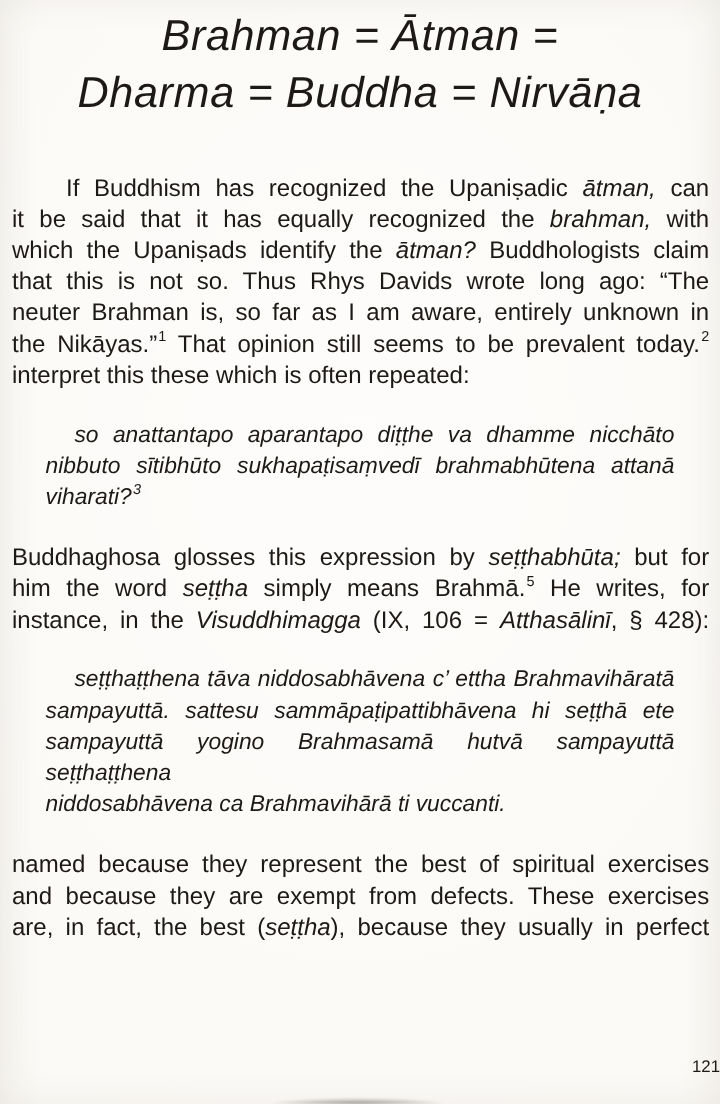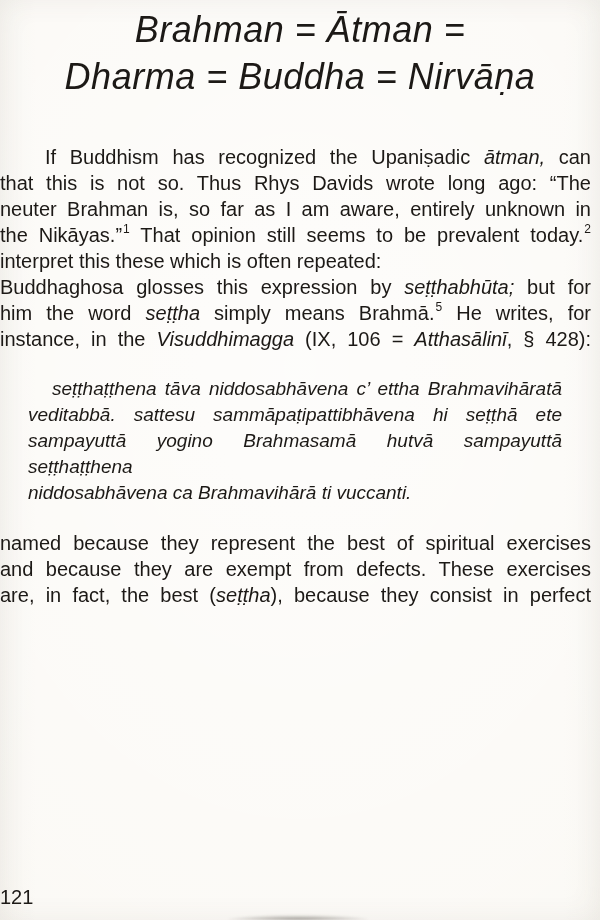--- a/index.html
+++ b/index.html
@@ -18,21 +18,21 @@
   .title{
     margin-top:6px;
     text-align:center;
     font-style:italic;
     font-size:36px;
     line-height:47px;
     letter-spacing:0.5px;
   }
   .body{
     margin-top:44px;
-    padding:0 9px 0 0;
+    padding:0 9px 0 10px;
     font-size:20px;
     line-height:26px;
   }
   .block{margin:0;}
   .block.quote{
     margin:24px 29px 24px 28px;
     font-style:italic;
     font-size:19px;
   }
   .line{
@@ -51,23 +51,23 @@
     font-size:12px;
     line-height:0;
     position:relative;
     top:-1px;
     vertical-align:super;
     margin-left:1px;
   }
   .footer{
     position:absolute;
     left:0;right:0;
-    bottom:11px;
-    text-align:left;
-    font-size:20px;
+    bottom:24px;
+    text-align:right;
+    font-size:14px;
   }
   .bottom-smudge{
     position:absolute;
     left:228px;
     bottom:0;
     width:140px;
     height:5px;
     background:radial-gradient(ellipse at 50% 100%, rgba(75,70,62,0.55), rgba(75,70,62,0) 75%);
     filter:blur(1px);
     pointer-events:none;
@@ -79,42 +79,49 @@
 <div class="page" style="color: rgb(28, 25, 22);">
 
   <div class="title">
     <div>Brahman = Ātman =</div>
     <div>Dharma = Buddha = Nirvāṇa</div>
   </div>
 
   <div class="body">
       <div class="block paragraph">
         <div class="line indent"><span>If Buddhism has recognized the Upaniṣadic </span><span class="it">ātman,</span><span> can</span></div>
+        <div class="line"><span>it be said that it has equally recognized the </span><span class="it">brahman,</span><span> with</span></div>
+        <div class="line"><span>which the Upaniṣads identify the </span><span class="it">ātman?</span><span> Buddhologists claim</span></div>
         <div class="line"><span>that this is not so. Thus Rhys Davids wrote long ago: “The</span></div>
         <div class="line"><span>neuter Brahman is, so far as I am aware, entirely unknown in</span></div>
         <div class="line"><span>the Nikāyas.”</span><sup>1</sup><span> That opinion still seems to be prevalent today.</span><sup>2</sup></div>
       </div>
       <div class="block paragraph">
         <div class="line no-just"><span>interpret this these which is often repeated:</span></div>
+      </div>
+      <div class="block quote">
+        <div class="line indent"><span class="it">so anattantapo aparantapo diṭṭhe va dhamme nicchāto</span></div>
+        <div class="line"><span class="it">nibbuto sītibhūto sukhapaṭisaṃvedī brahmabhūtena attanā</span></div>
+        <div class="line no-just"><span class="it">viharati?</span><sup>3</sup></div>
       </div>
       <div class="block paragraph">
         <div class="line"><span>Buddhaghosa glosses this expression by </span><span class="it">seṭṭhabhūta;</span><span> but for</span></div>
         <div class="line"><span>him the word </span><span class="it">seṭṭha</span><span> simply means Brahmā.</span><sup>5</sup><span> He writes, for</span></div>
         <div class="line"><span>instance, in the </span><span class="it">Visuddhimagga</span><span> (IX, 106 = </span><span class="it">Atthasālinī</span><span>, § 428):</span></div>
       </div>
       <div class="block quote">
         <div class="line indent"><span class="it">seṭṭhaṭṭhena tāva niddosabhāvena c’ ettha Brahmavihāratā</span></div>
-        <div class="line"><span class="it">veditabbā. sattesu sammāpaṭipattibhāvena hi seṭṭhā ete</span></div>
+        <div class="line"><span class="it">sampayuttā. sattesu sammāpaṭipattibhāvena hi seṭṭhā ete</span></div>
         <div class="line"><span class="it">sampayuttā yogino Brahmasamā hutvā sampayuttā seṭṭhaṭṭhena</span></div>
         <div class="line no-just"><span class="it">niddosabhāvena ca Brahmavihārā ti vuccanti.</span></div>
       </div>
       <div class="block paragraph">
         <div class="line"><span>named because they represent the best of spiritual exercises</span></div>
         <div class="line"><span>and because they are exempt from defects. These exercises</span></div>
-        <div class="line"><span>are, in fact, the best (</span><span class="it">seṭṭha</span><span>), because they consist in perfect</span></div>
+        <div class="line"><span>are, in fact, the best (</span><span class="it">seṭṭha</span><span>), because they usually in perfect</span></div>
       </div>
     </div>
 
   <div class="footer">121</div>
 
   <div class="bottom-smudge"></div>
 
 </div>
 
 </body></html>

